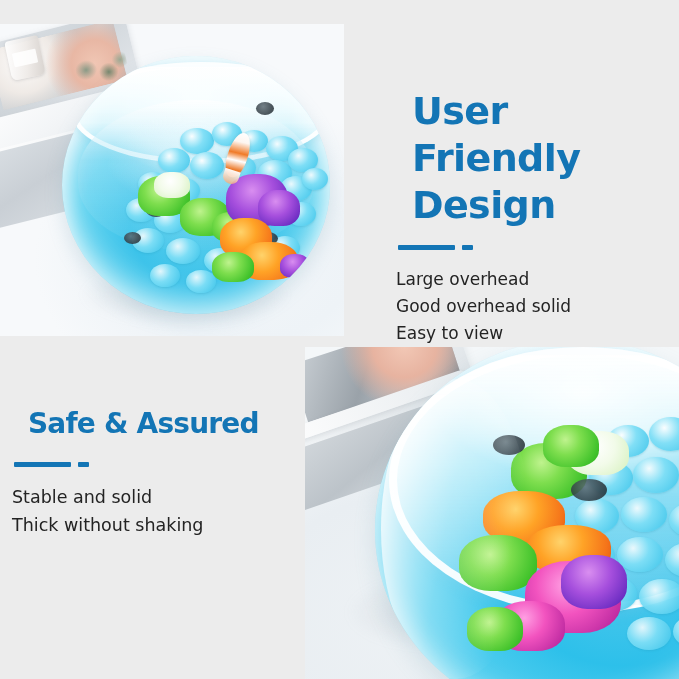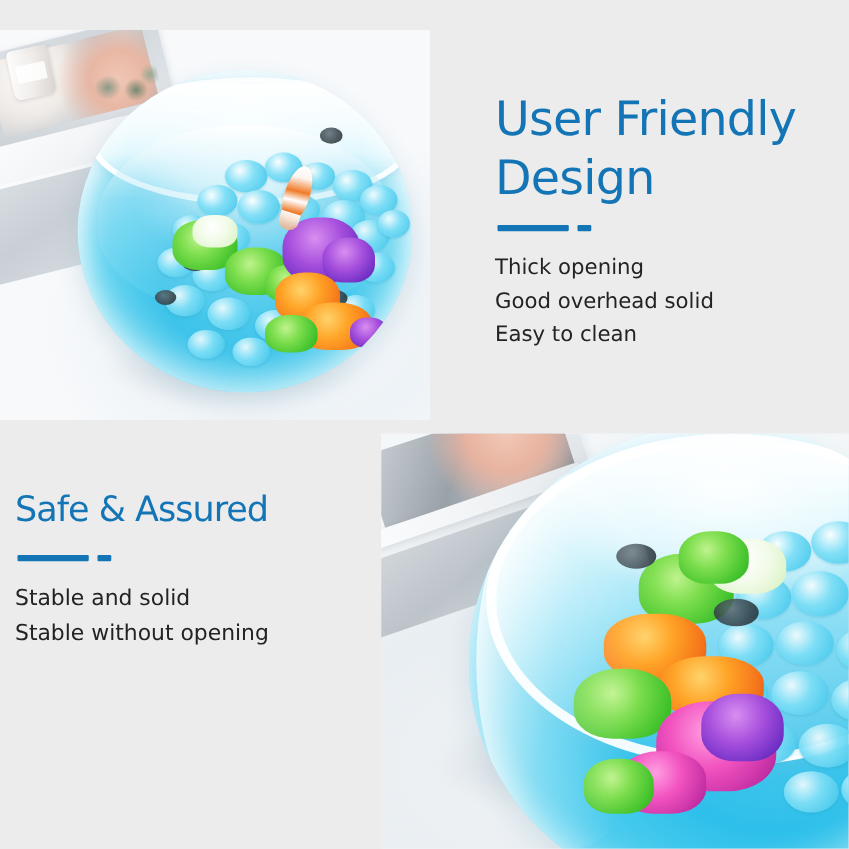--- a/index.html
+++ b/index.html
@@ -338,25 +338,25 @@
     width: 278px;
   }
   #text-safe-assured {
     left: 12px;
     top: 386px;
     width: 296px;
   }
   .headline {
     color: #1375b5;
     font-family: "DejaVu Sans", sans-serif;
-    font-weight: 400;
+    font-weight: 700;
     font-size: 38px;
     line-height: 47px;
     letter-spacing: -0.6px;
-    margin: 0;
+    margin: 16px;
     white-space: pre-line;
   }
   #text-safe-assured .headline {
     font-size: 28px;
     line-height: 44px;
     letter-spacing: -0.8px;
   }
   .divider {
     display: flex;
     align-items: center;
@@ -505,31 +505,31 @@
   </div>
 
   <div class="text-block" id="text-user-friendly">
     <h2 class="headline">User Friendly
 Design</h2>
     <div class="divider">
       <span class="bar-long"></span>
       <span class="bar-short"></span>
     </div>
     <ul class="bullets">
-      <li>Thick opening</li>
+      <li>Large overhead</li>
       <li>Good overhead solid</li>
-      <li>Easy to clean</li>
+      <li>Easy to view</li>
     </ul>
   </div>
 
   <div class="text-block" id="text-safe-assured">
     <h2 class="headline">Safe &amp; Assured</h2>
     <div class="divider">
       <span class="bar-long"></span>
       <span class="bar-short"></span>
     </div>
     <ul class="bullets">
       <li>Stable and solid</li>
-      <li>Stable without opening</li>
+      <li>Thick without shaking</li>
     </ul>
   </div>
 
 </div>
 
 </body></html>

